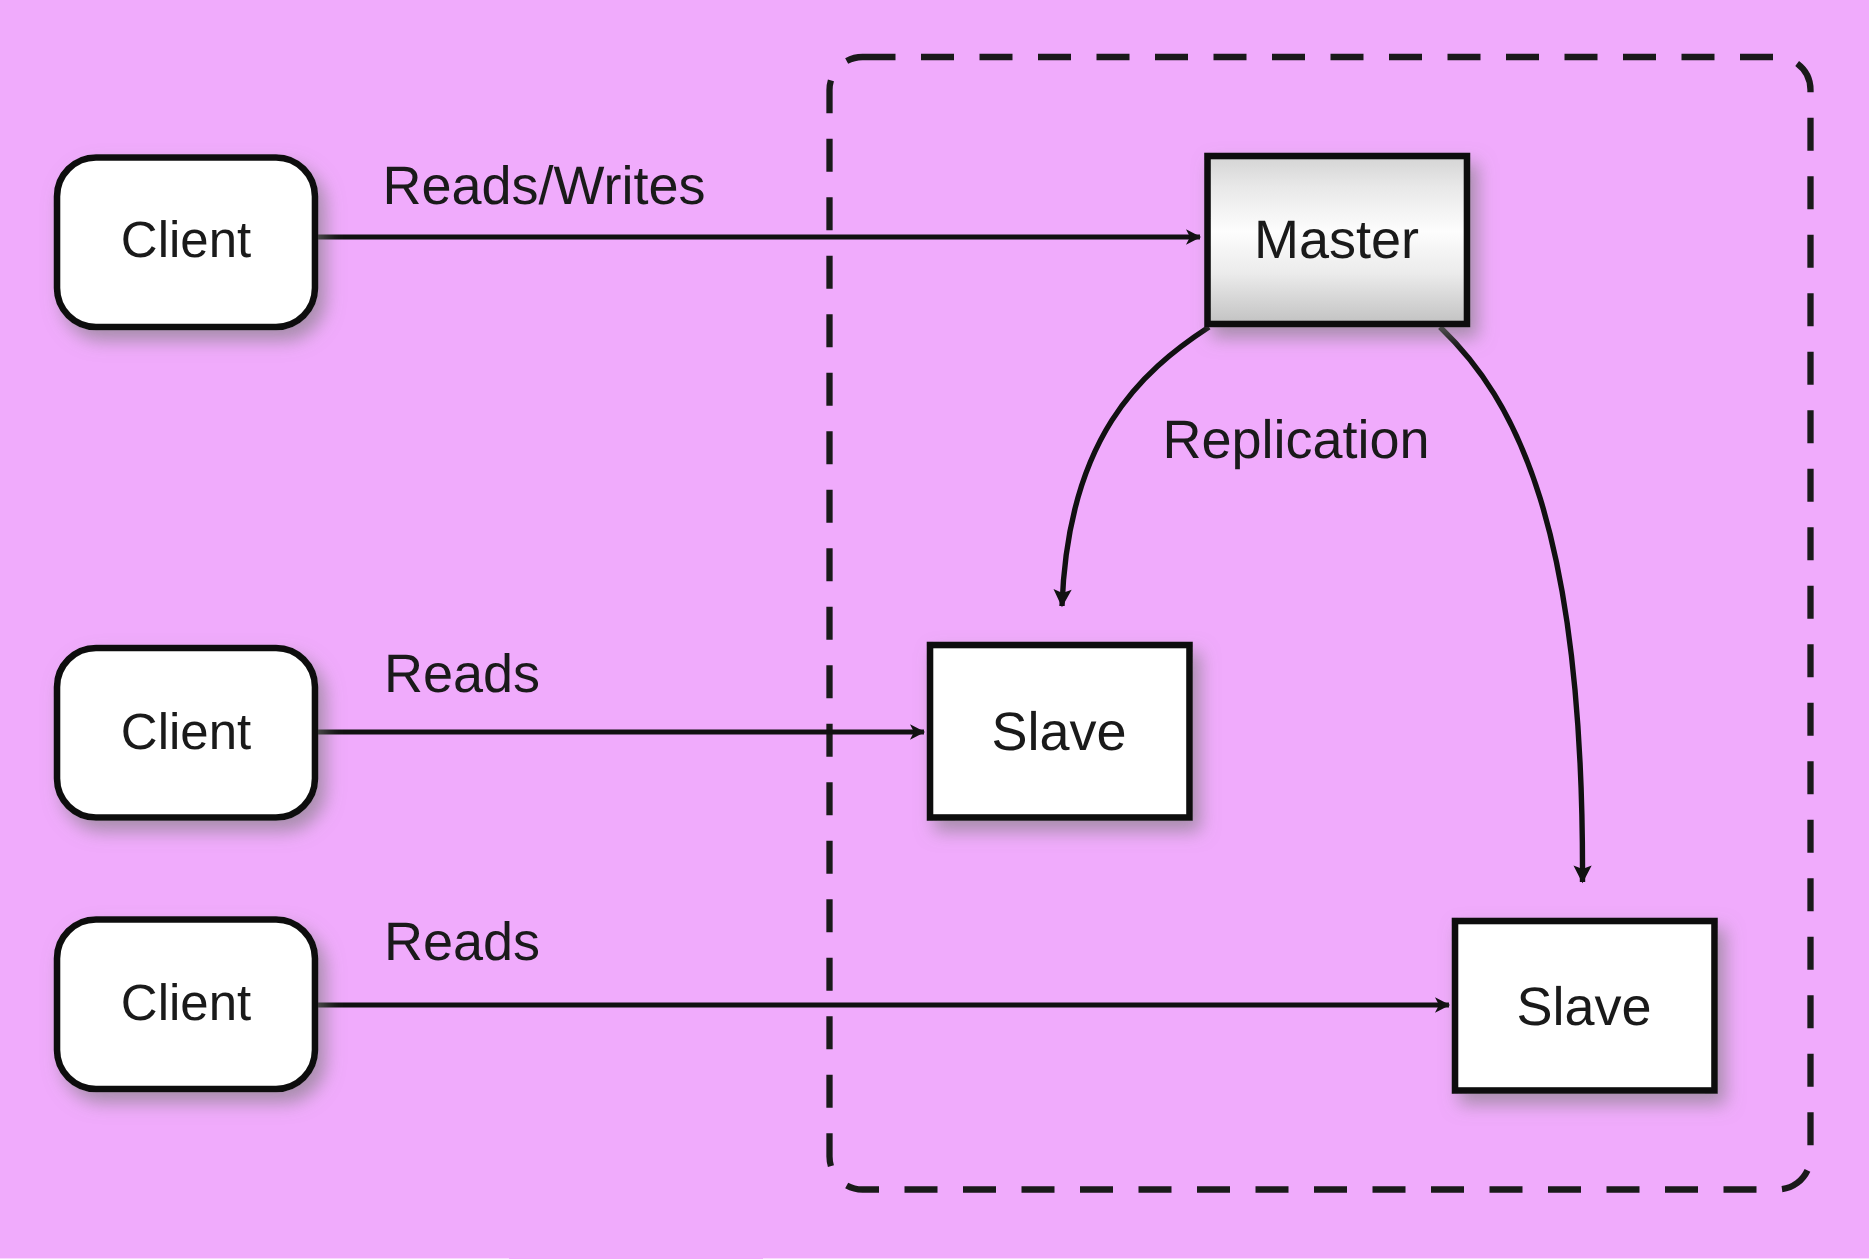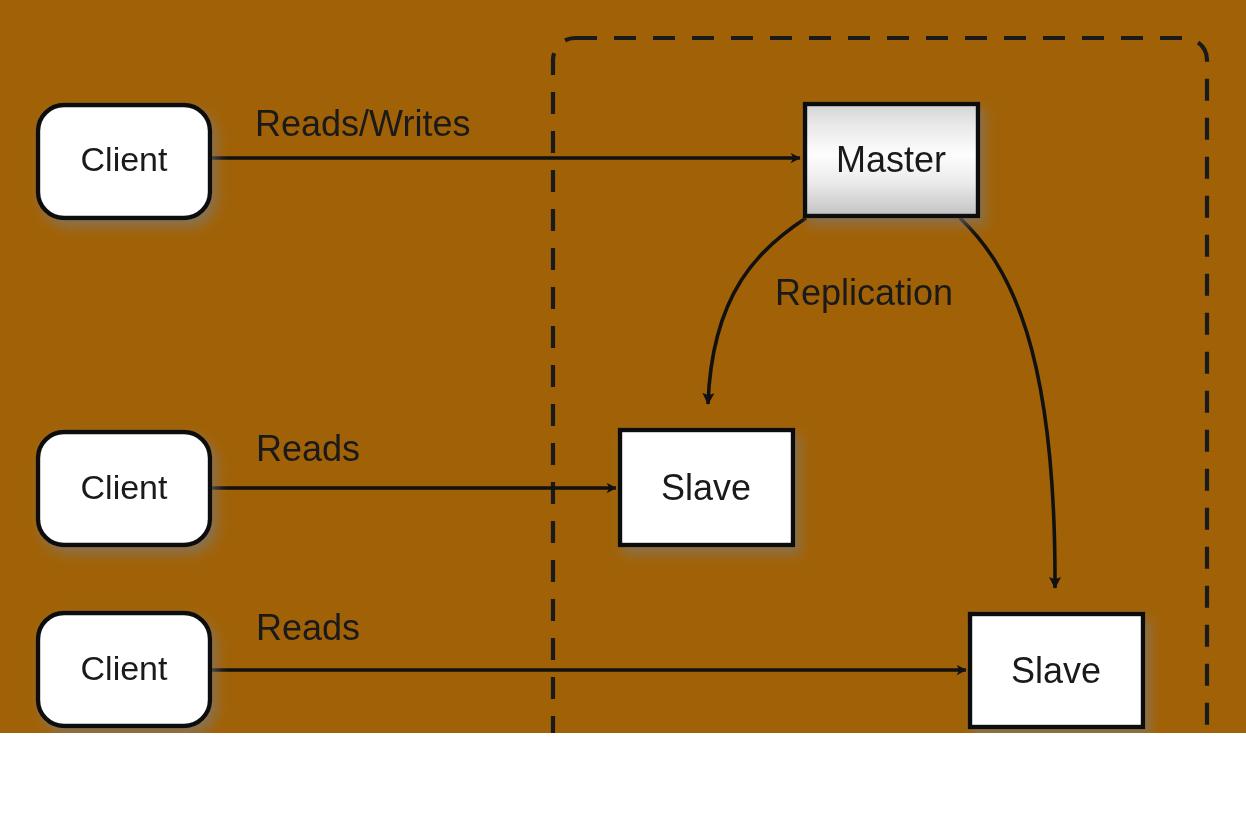--- a/index.html
+++ b/index.html
@@ -7,22 +7,22 @@
     margin: 0;
     padding: 0;
     background: #ffffff;
   }
   body {
     font-family: "Liberation Sans", sans-serif;
   }
   #diagram-root {
     position: relative;
     width: 1246px;
-    height: 733px;
-    background: #a16207;
+    height: 839px;
+    background: #f0abfc;
     overflow: hidden;
   }
   #diagram-svg {
     position: absolute;
     top: 0;
     left: 0;
     width: 1246px;
     height: 839px;
   }
   .node-label {

